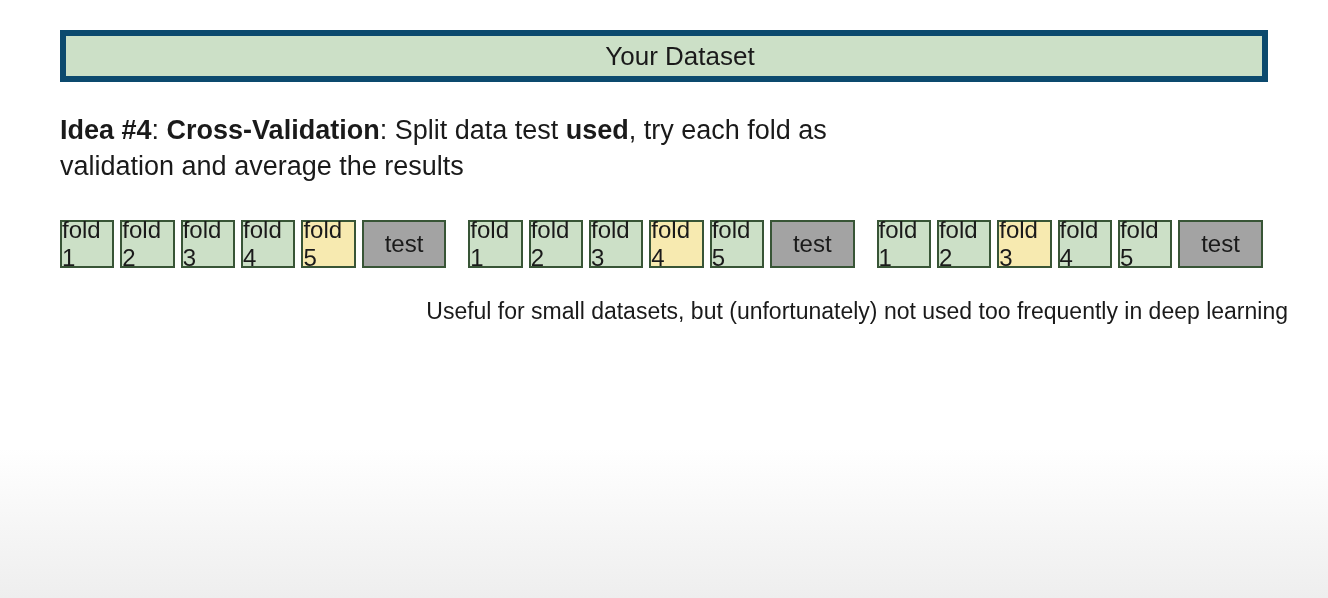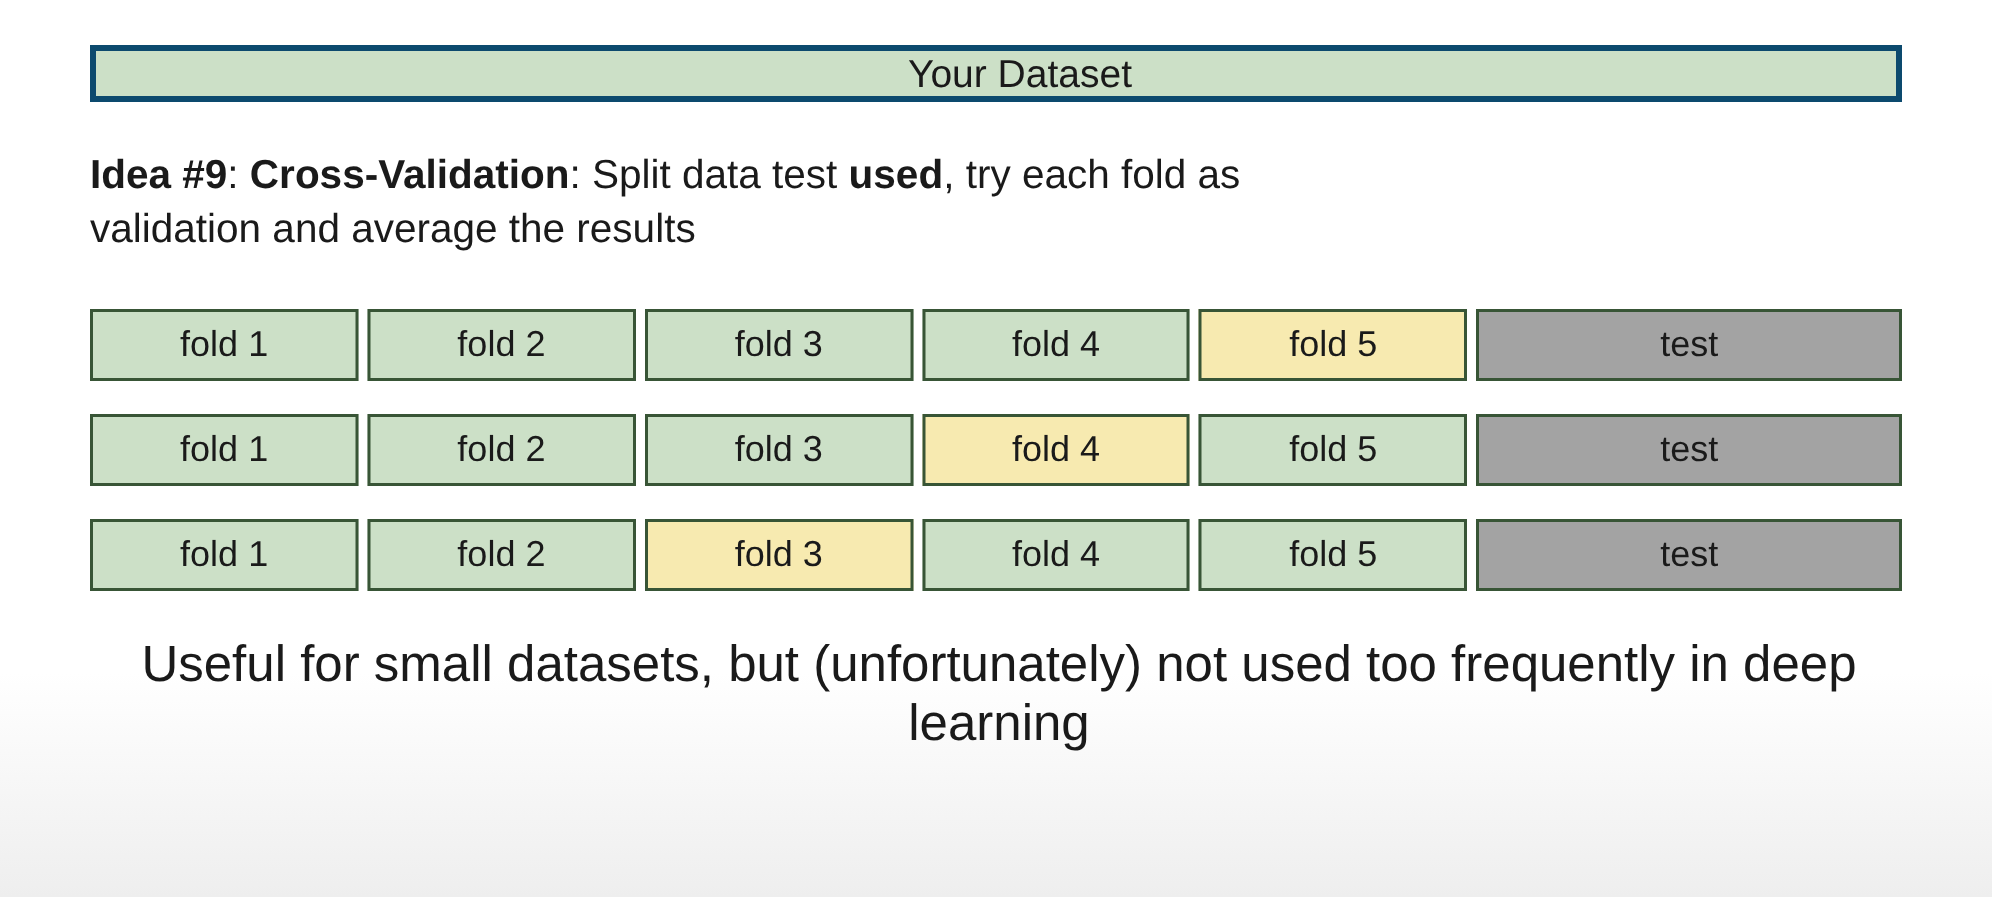--- a/index.html
+++ b/index.html
@@ -7,65 +7,65 @@
       font-family: "Segoe UI", Arial, sans-serif;
       width: 1328px;
       height: 598px;
       background: linear-gradient(to bottom, #ffffff 0%, #ffffff 75%, #eeeeee 100%);
       padding: 20px 40px;
       overflow: hidden;
       color: #1a1a1a;
     }
     .dataset-banner {
       margin: 10px 20px 30px 20px;
-      border: 4px solid #0c4a6e;
+      border: 6px solid #0c4a6e;
       background: #cce0c7;
-      height: 38px;
+      height: 52px;
       display: flex;
       align-items: center;
       justify-content: center;
       font-size: 26px;
       padding-left: 32px;
     }
     .desc {
       margin: 10px 20px 35px 20px;
       font-size: 27px;
       line-height: 1.35;
       max-width: 860px;
     }
     .desc .b { font-weight: 700; }
-    .rows { margin: 0 20px; display: flex; flex-direction: column; gap: 22px; }
+    .rows { margin: 0 20px; display: flex; flex-direction: row; gap: 22px; }
     .row { display: flex; gap: 6px; }
     .cell {
       flex: 1 1 0;
       height: 48px;
       border: 2px solid #385536;
       display: flex;
       align-items: center;
       justify-content: center;
       font-size: 24px;
     }
     .cell.test { flex: 1.6 1 0; }
     .green { background: #cce0c7; }
     .yellow { background: #f7eab0; }
     .red { background: #a3a3a3; }
     .footer {
       margin-top: 30px;
-      font-size: 34px;
-      text-align: center;
+      font-size: 23px;
+      text-align: right;
       padding-left: 4px;
     }
   </style>
 </head>
 <body>
 
 <div class="dataset-banner">Your Dataset</div>
 
 <p class="desc">
-  <span class="b">Idea #9</span><span>: </span><span class="b">Cross-Validation</span><span>: Split data test </span><span class="b">used</span><span>, try each fold as validation and average the results</span>
+  <span class="b">Idea #4</span><span>: </span><span class="b">Cross-Validation</span><span>: Split data test </span><span class="b">used</span><span>, try each fold as validation and average the results</span>
 </p>
 
 <div class="rows" id="rows">
     <div class="row">
       <div class="cell green">fold 1</div>
       <div class="cell green">fold 2</div>
       <div class="cell green">fold 3</div>
       <div class="cell green">fold 4</div>
       <div class="cell yellow">fold 5</div>
       <div class="cell red test">test</div>

